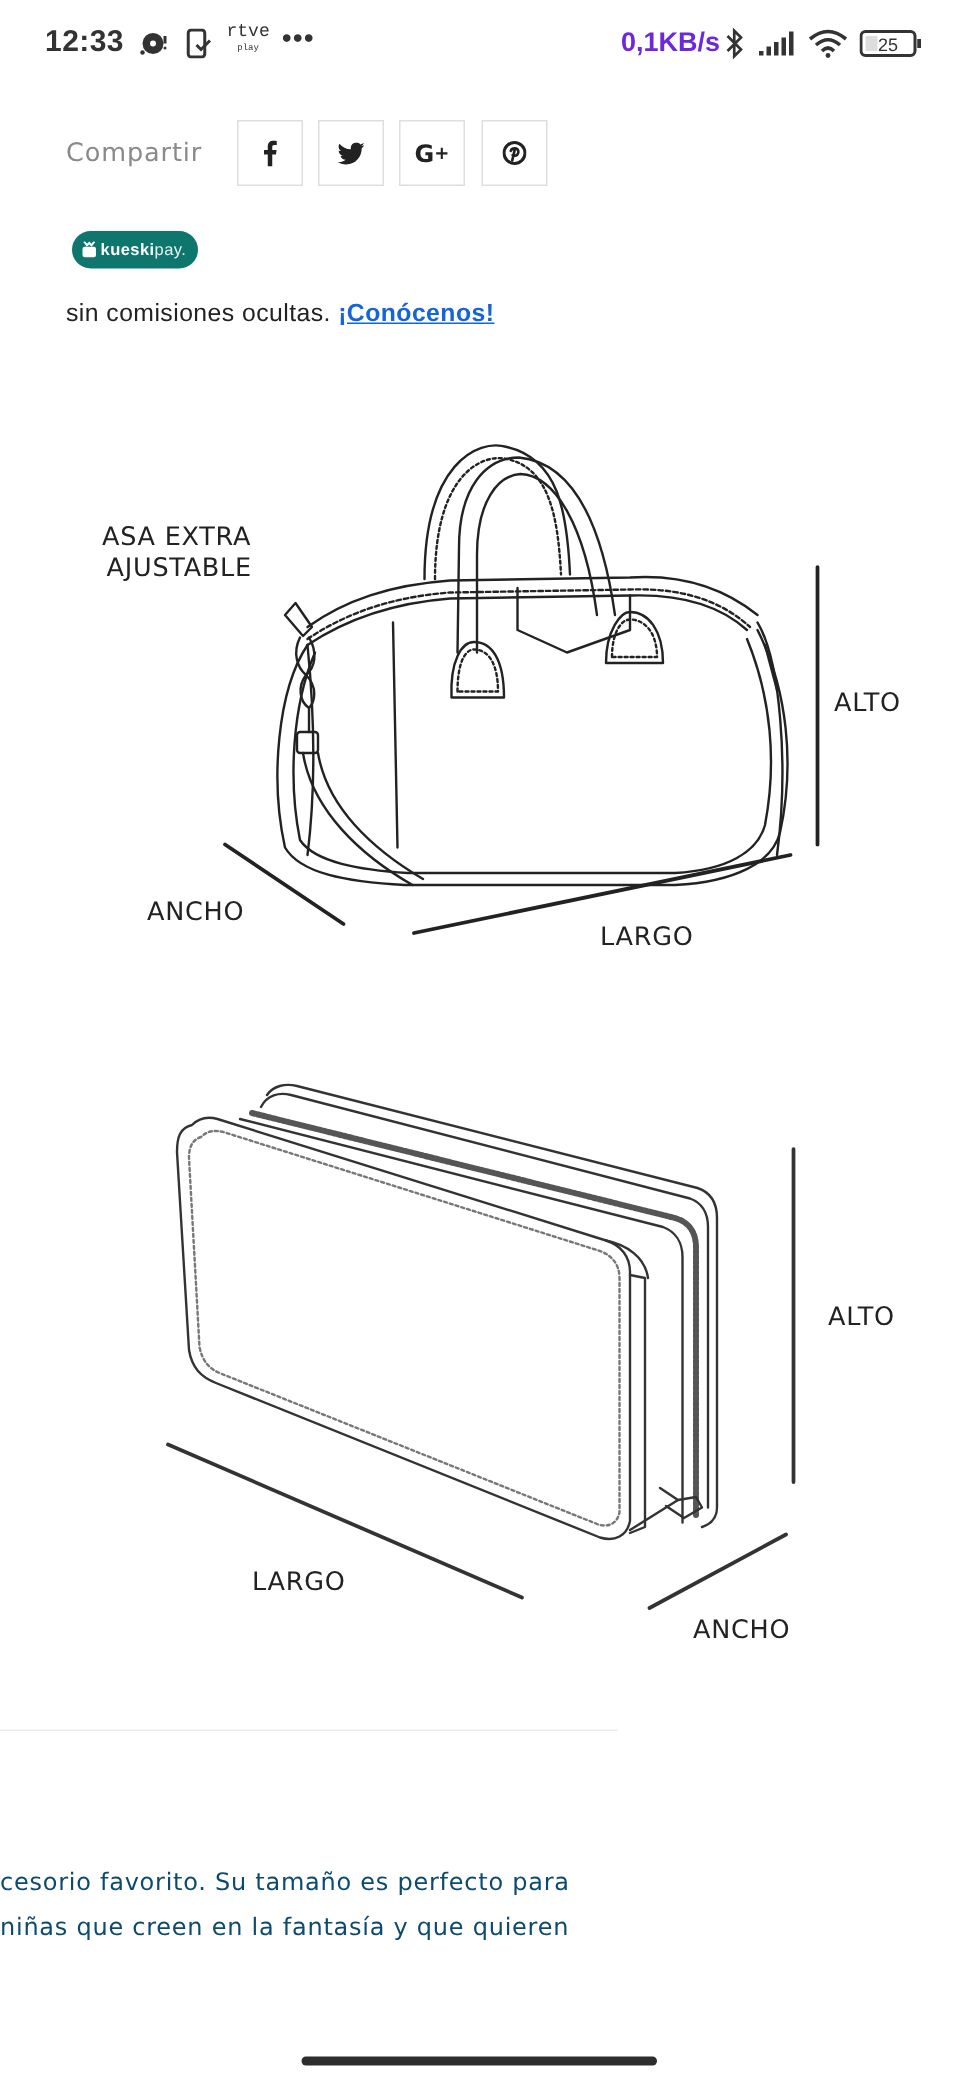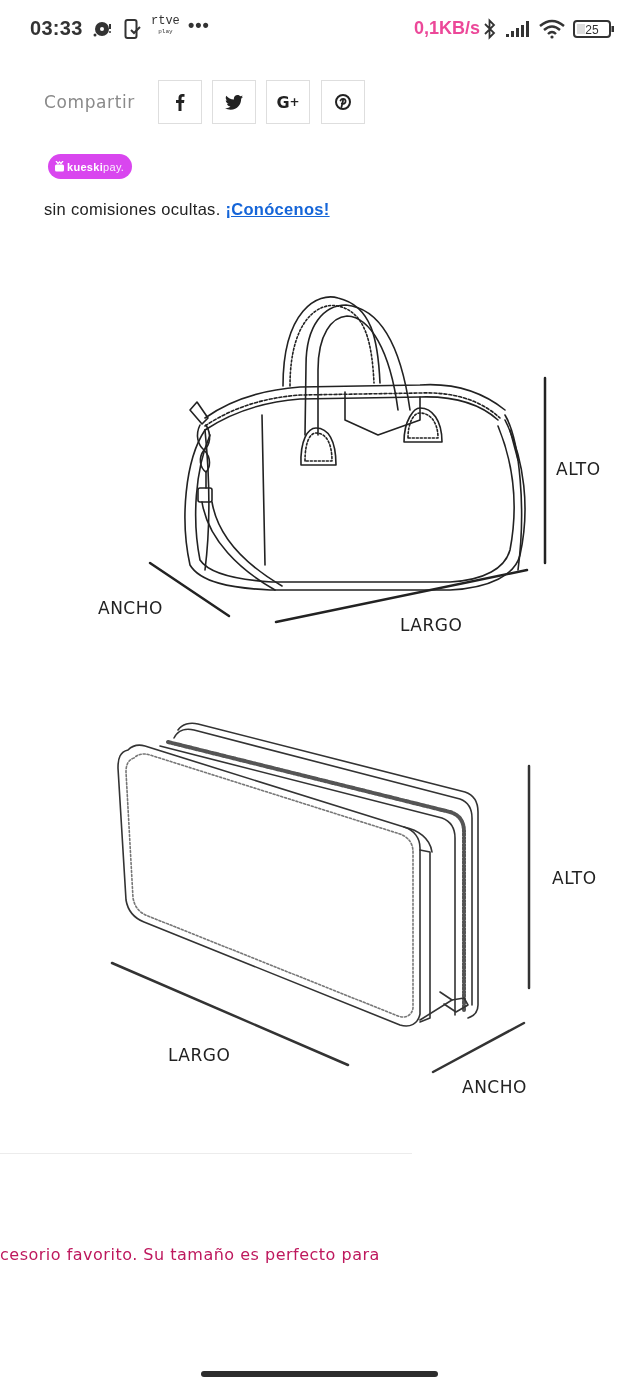--- a/index.html
+++ b/index.html
@@ -6,53 +6,53 @@
   html, body { width: 640px; height: 1387px; background: #ffffff; overflow: hidden; }
   body { position: relative; font-family: "Liberation Sans", sans-serif; color: #222; }
 
   
   .status-bar { position: absolute; left: 0; top: 0; width: 640px; height: 60px; }
   .sb-time { position: absolute; left: 30px; top: 17px; font-size: 20px; font-weight: bold; color: #333; font-family: "Liberation Sans", sans-serif; letter-spacing: 0.3px; }
   .sb-icon { position: absolute; top: 18px; }
   .sb-rtve { position: absolute; left: 151px; top: 16px; font-size: 12px; color: #333; line-height: 10px; font-family: Liberation Mono, monospace; text-align: center; }
   .sb-rtve small { display: block; font-size: 6px; margin-top: 1px; }
   .sb-dots { position: absolute; left: 188px; top: 15px; font-size: 18px; font-weight: bold; color: #333; letter-spacing: 1px; }
-  .sb-speed { position: absolute; left: 414px; top: 18px; font-size: 18px; font-weight: bold; color: #ec4899; }
+  .sb-speed { position: absolute; left: 414px; top: 18px; font-size: 18px; font-weight: bold; color: #6d28d9; }
 
   
   .share-row { position: absolute; left: 44px; top: 80px; height: 44px; width: 340px; }
   .share-label { position: absolute; left: 0; top: 12px; font-size: 17px; color: #8a8a8a; letter-spacing: 0.6px; font-family: "DejaVu Sans", sans-serif; font-weight: normal; }
   .share-btn { position: absolute; top: 0; width: 44px; height: 44px; border: 1px solid #dedede; background: #fff; display: flex; align-items: center; justify-content: center; cursor: pointer; }
   .share-btn svg { display: block; }
 
   
   .pay-line { position: absolute; left: 44px; font-size: 16.5px; color: #222; font-family: "Liberation Sans", sans-serif; letter-spacing: 0.3px; white-space: nowrap; }
   .pay-line1 { top: 156px; }
   .pay-line2 { top: 200px; }
-  .kueski-badge { display: inline-flex; align-items: center; height: 25px; padding: 0 8px 0 6px; border-radius: 13px; background: #d946ef; color: #fff; font-size: 11px; vertical-align: middle; margin-left: 4px; position: relative; top: -2px; }
+  .kueski-badge { display: inline-flex; align-items: center; height: 25px; padding: 0 8px 0 6px; border-radius: 13px; background: #0f766e; color: #fff; font-size: 11px; vertical-align: middle; margin-left: 4px; position: relative; top: -2px; }
   .kueski-badge b { font-weight: bold; }
   .kueski-badge span.light { font-weight: normal; opacity: 0.9; }
   .link { color: #1565d8; font-weight: bold; text-decoration: underline; }
 
   
   .illus { position: absolute; left: 0; width: 640px; }
   .illus-label { position: absolute; font-family: "DejaVu Sans", sans-serif; font-size: 17px; color: #222; letter-spacing: 0.5px; line-height: 21px; }
 
   .divider { position: absolute; left: 0; top: 1153px; width: 412px; height: 1px; background: #ececec; }
 
-  .desc { position: absolute; left: 0; top: 1240px; width: 420px; font-family: "DejaVu Sans", sans-serif; font-size: 16px; color: #be185d; letter-spacing: 0.5px; }
+  .desc { position: absolute; left: 0; top: 1240px; width: 420px; font-family: "DejaVu Sans", sans-serif; font-size: 16px; color: #0c4a6e; letter-spacing: 0.5px; }
   .desc p { height: 30px; line-height: 30px; white-space: nowrap; overflow: hidden; }
 
   .home-indicator { position: absolute; left: 201px; top: 1371px; width: 237px; height: 6px; border-radius: 3px; background: #2d2d2d; }
 </style>
 </head>
 <body>
 
 <div class="status-bar">
-  <div class="sb-time">03:33</div>
+  <div class="sb-time">12:33</div>
 
   <span class="sb-icon" style="left:93px;top:20px;">
     <svg width="20" height="18" viewBox="0 0 20 18">
       <circle cx="9" cy="9" r="7" fill="#333"></circle>
       <circle cx="9" cy="9" r="2" fill="#fff"></circle>
       <rect x="16" y="4" width="2" height="5" fill="#333"></rect>
       <circle cx="17" cy="12" r="1" fill="#333"></circle>
       <circle cx="2" cy="15" r="1.5" fill="#333"></circle>
     </svg>
   </span>
@@ -150,20 +150,24 @@
     <b>kueski</b>
       <span class="light">pay.</span>
   </span>
 </div>
 <div class="pay-line pay-line2">
   <span>sin comisiones ocultas.</span>
   <a class="link">¡Conócenos!</a>
 </div>
 
 <div class="illus" style="top:270px;height:380px;">
+  <div class="illus-label" style="left:68px;top:78px;">
+    <div>ASA EXTRA</div>
+    <div style="padding-left:3px;">AJUSTABLE</div>
+  </div>
   <div class="illus-label" style="left:556px;top:189px;">ALTO</div>
   <div class="illus-label" style="left:98px;top:328px;">ANCHO</div>
   <div class="illus-label" style="left:400px;top:345px;">LARGO</div>
 
   <svg width="640" height="380" viewBox="0 0 640 380" style="position:absolute;left:0;top:0;">
     <g fill="none" stroke="#222" stroke-width="1.6" stroke-linecap="round" stroke-linejoin="round">
 
       <line x1="545" y1="108" x2="545" y2="293" stroke-width="2.5"></line>
       <line x1="150" y1="293" x2="229" y2="346" stroke-width="2.5"></line>
       <line x1="276" y1="352" x2="527" y2="300" stroke-width="2.5"></line>
@@ -232,15 +236,16 @@
       <path d="M440 292 L452 300 L464 298 L468 305 L456 312 L444 304"></path>
       <path d="M420 320 L452 300"></path>
     </g>
   </svg>
 </div>
 
 <div class="divider"></div>
 
 <div class="desc">
   <p>cesorio favorito. Su tamaño es perfecto para</p>
+  <p>niñas que creen en la fantasía y que quieren</p>
 </div>
 
 <div class="home-indicator"></div>
 
 </body></html>

